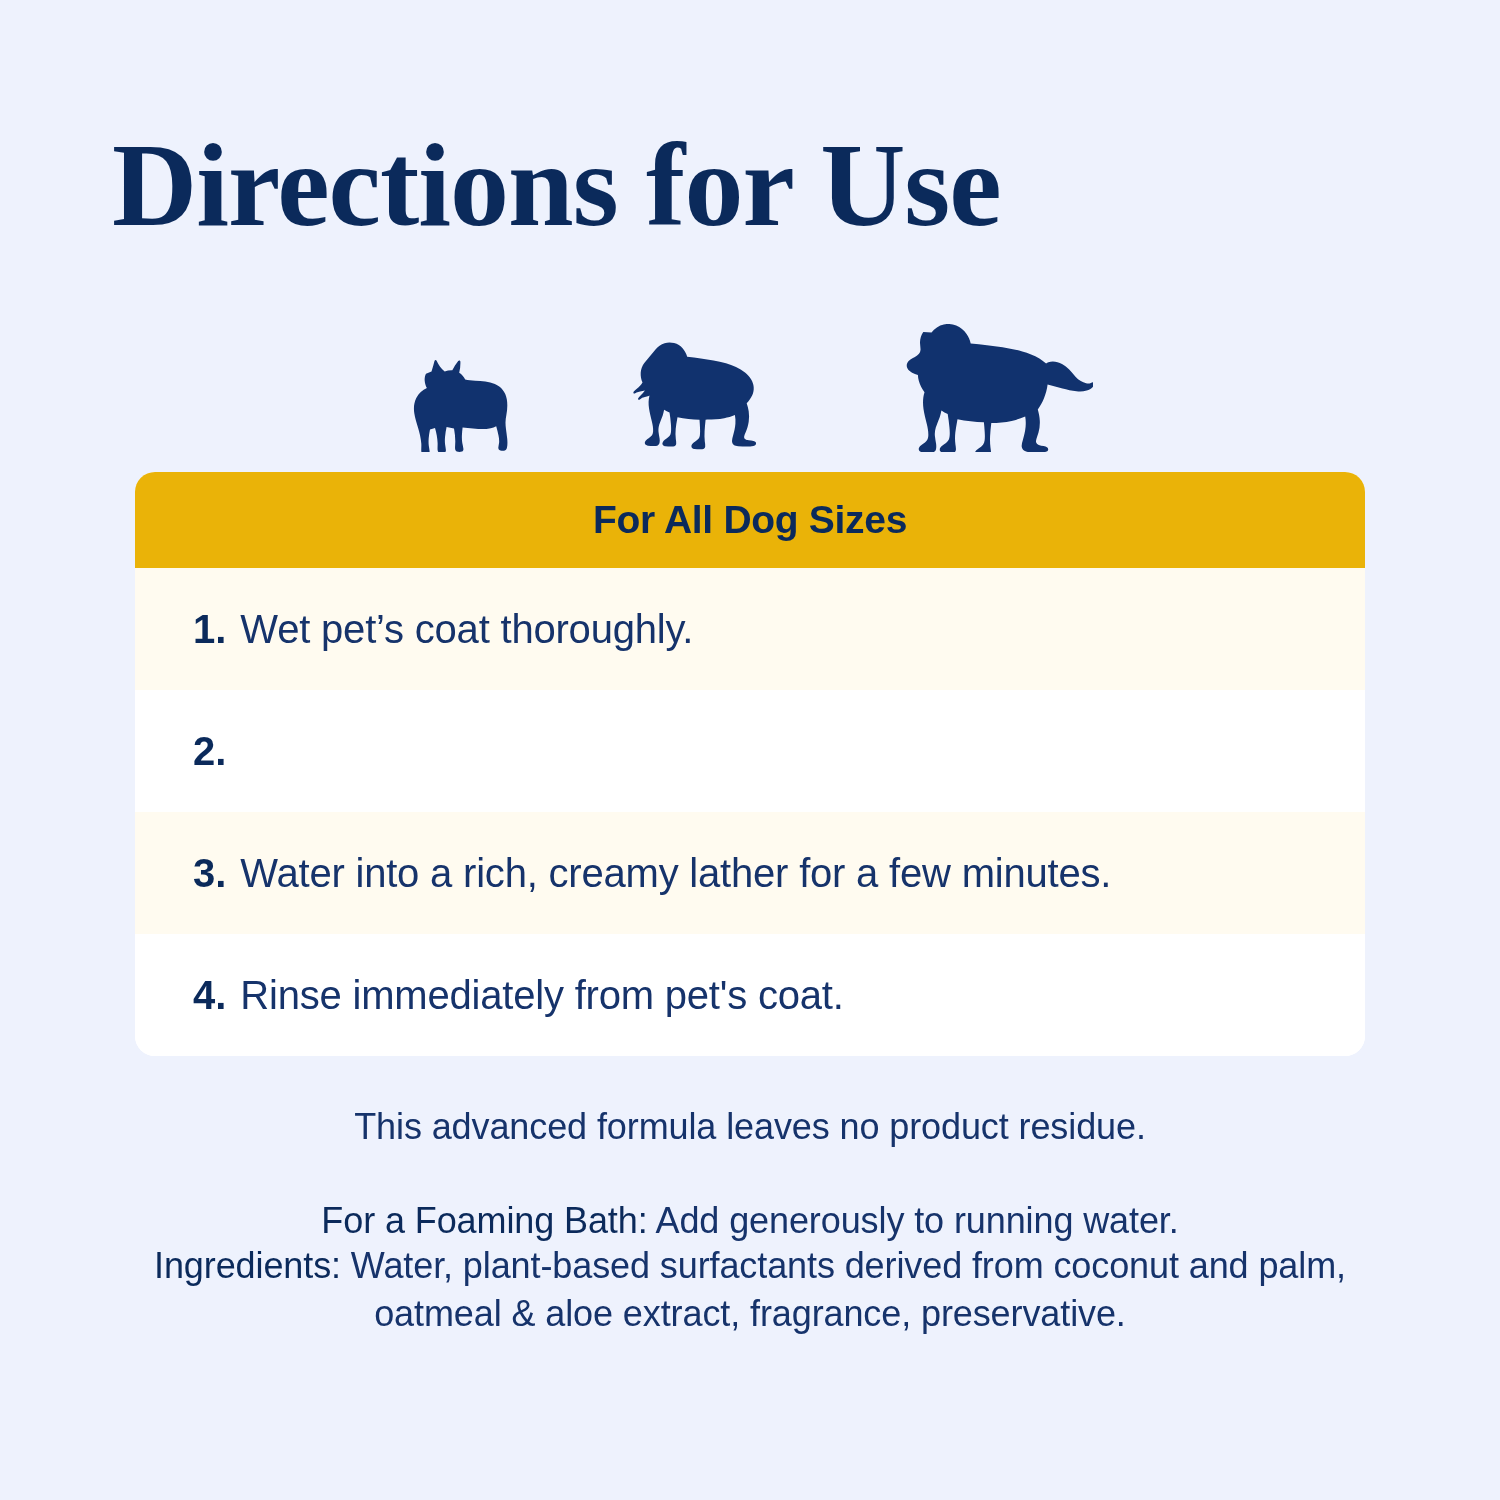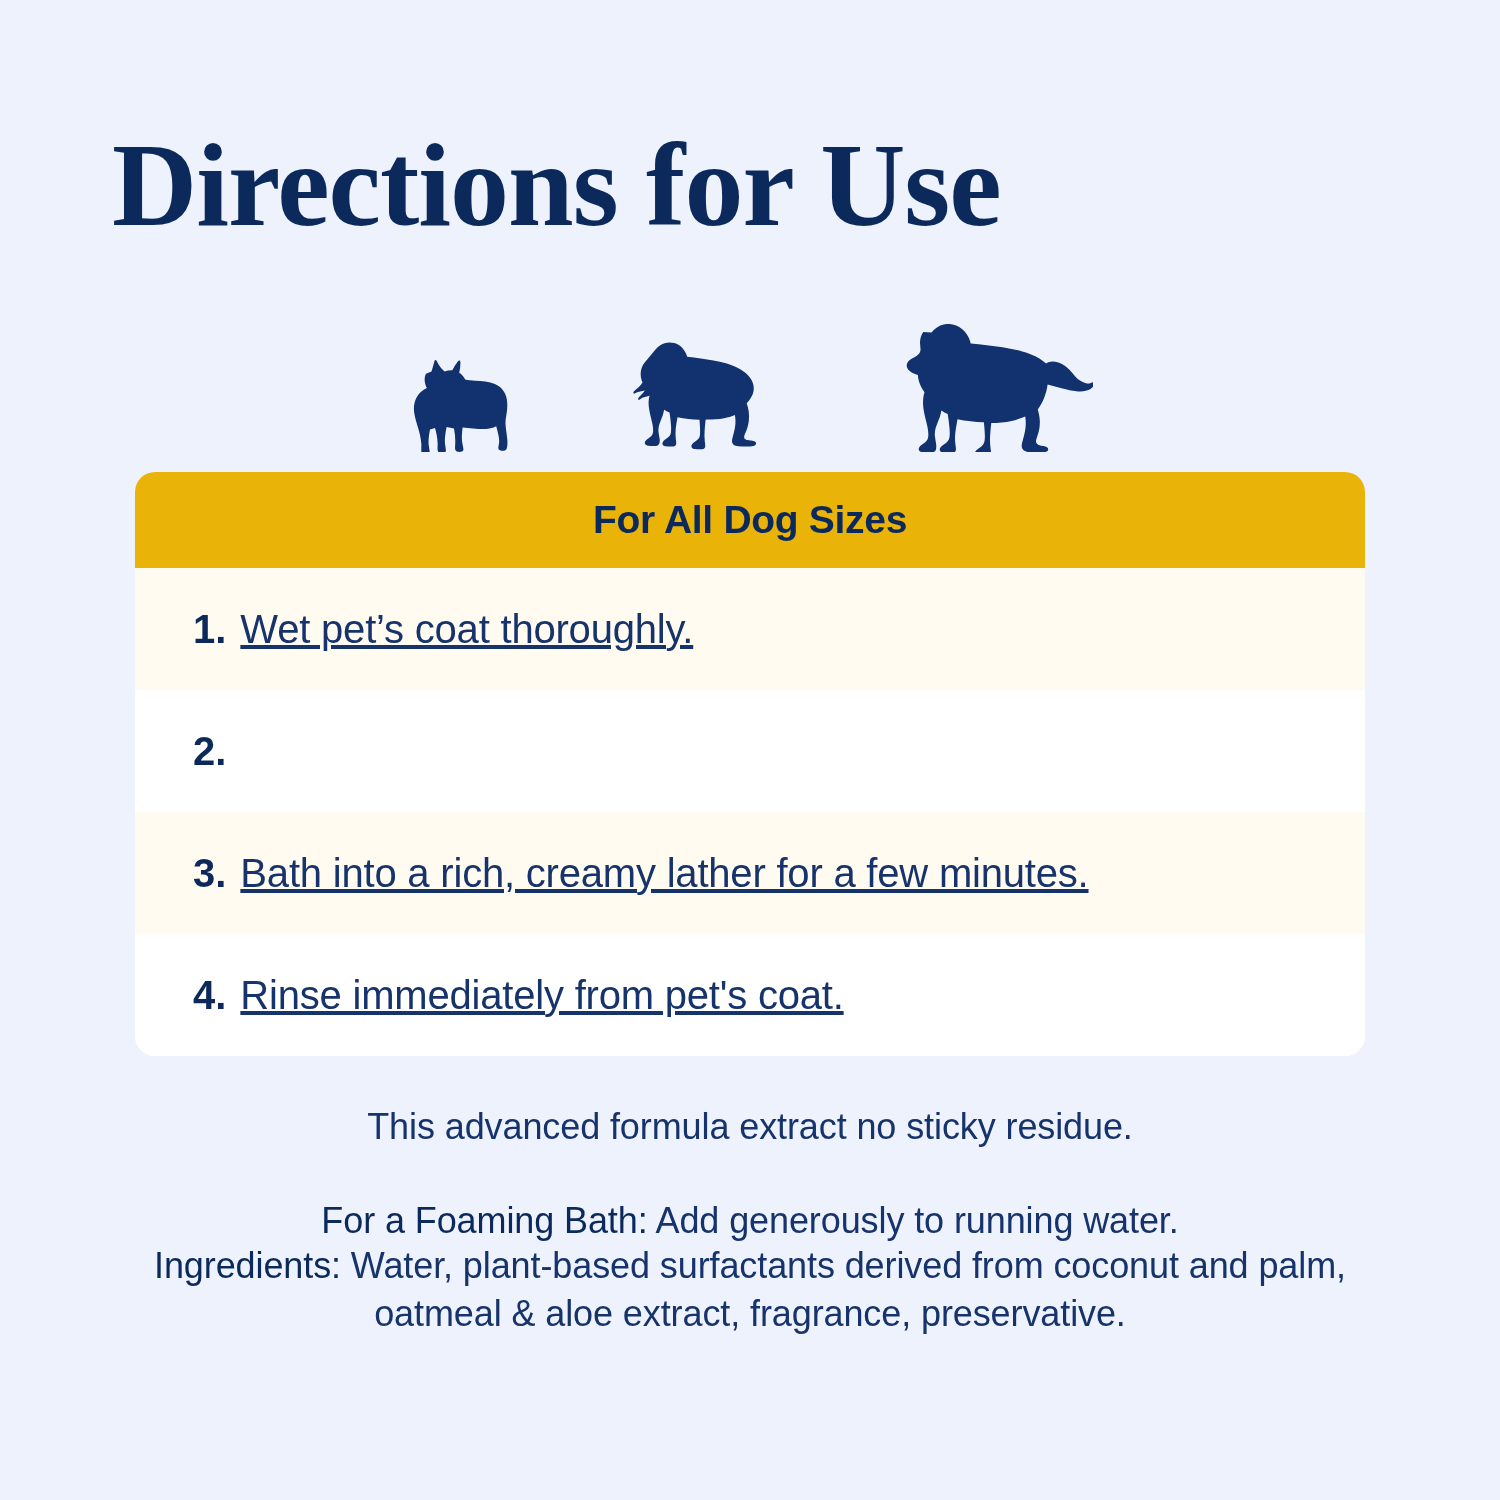--- a/index.html
+++ b/index.html
@@ -96,21 +96,20 @@
     color: #0b2a5b;
     margin-right: 14px;
     white-space: nowrap;
   }
   .step-text {
     font-size: 40px;
     font-weight: 400;
     color: #16336b;
     letter-spacing: -0.2px;
     white-space: nowrap;
-    text-decoration: underline;
   }
 
   
   .notes {
     position: absolute;
     left: 0;
     top: 1106px;
     width: 1500px;
     text-align: center;
     color: #16336b;
@@ -165,32 +164,32 @@
       <span class="step-num">1.</span>
       <span class="step-text">Wet pet’s coat thoroughly.</span>
     </div>
 
     <div class="step-row white">
       <span class="step-num">2.</span>
     </div>
 
     <div class="step-row cream">
       <span class="step-num">3.</span>
-      <span class="step-text">Bath into a rich, creamy lather for a few minutes.</span>
+      <span class="step-text">Water into a rich, creamy lather for a few minutes.</span>
     </div>
 
     <div class="step-row white">
       <span class="step-num">4.</span>
       <span class="step-text">Rinse immediately from pet's coat.</span>
     </div>
   </div>
 
   <div class="notes">
 
-    <div class="note-residue">This advanced formula extract no sticky residue.</div>
+    <div class="note-residue">This advanced formula leaves no product residue.</div>
 
     <div class="note-foaming">
       <span class="b">For a Foaming Bath:</span><span> Add generously to running water.</span>
     </div>
 
     <div class="note-ingredients">
       <span class="b">Ingredients:</span><span> Water, plant-based surfactants derived from coconut and palm, oatmeal &amp; aloe extract, fragrance, preservative.</span>
     </div>
   </div>
 

